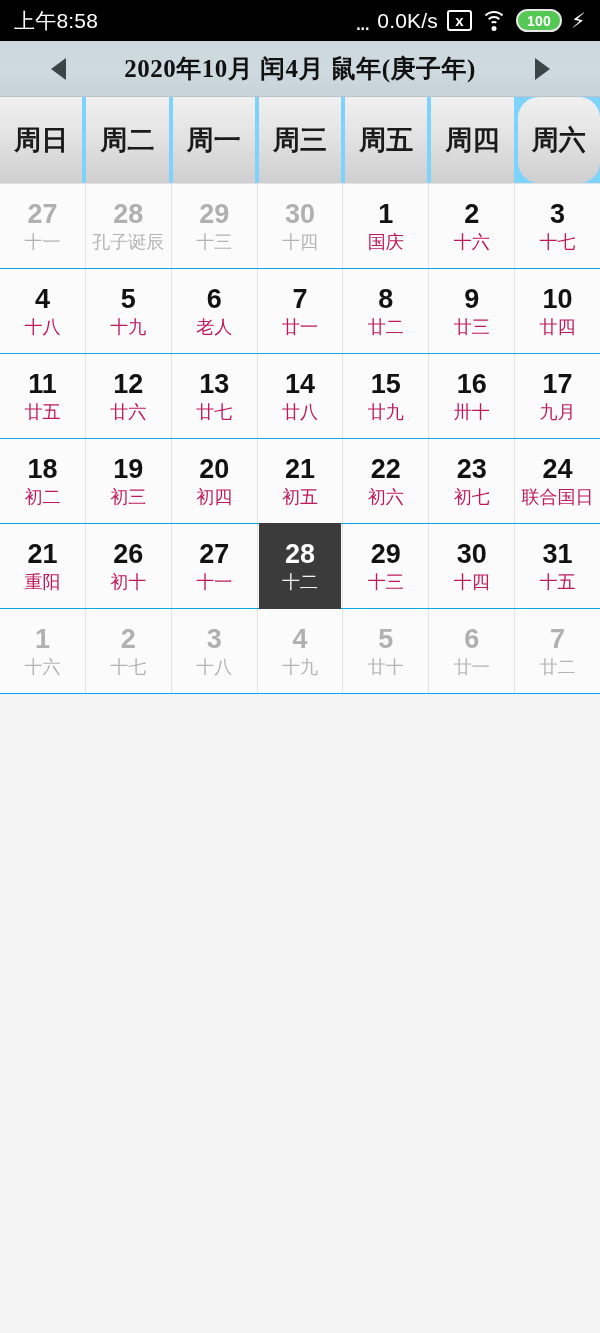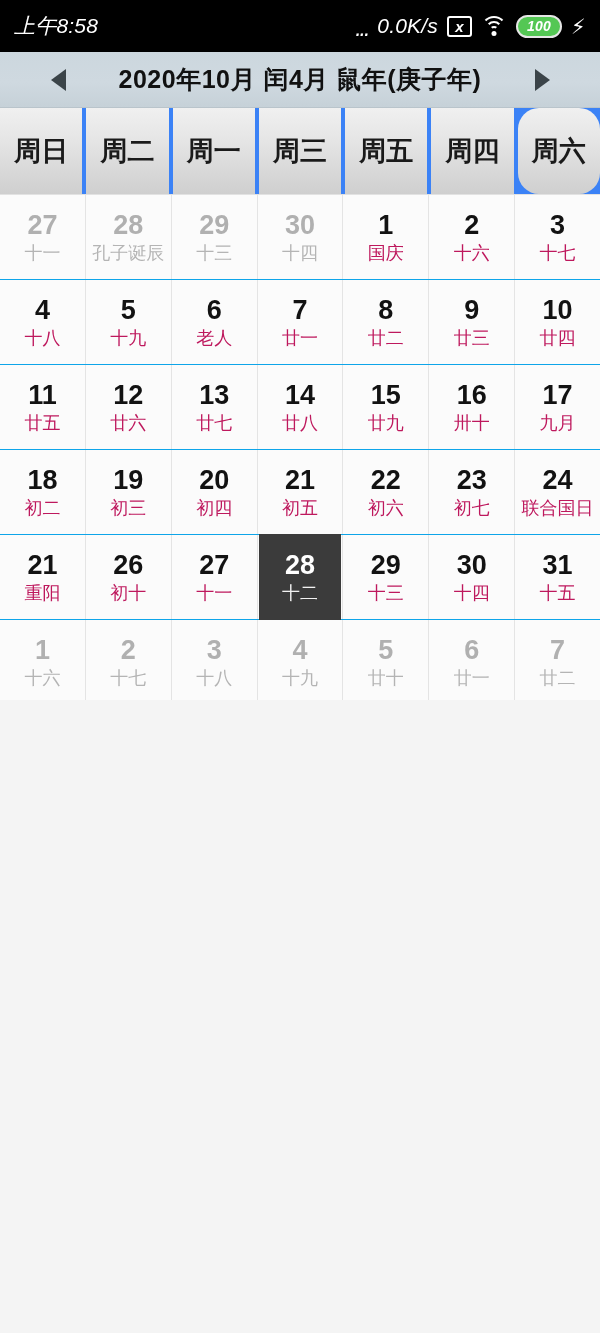--- a/index.html
+++ b/index.html
@@ -6,23 +6,23 @@
   html, body {
     width: 600px; height: 1333px;
     background: #f2f2f2;
     font-family: "Liberation Sans", "DejaVu Sans", sans-serif;
     overflow: hidden;
   }
   .phone { width: 600px; height: 1333px; position: relative; background: #f4f4f4; }
 
   
   .statusbar {
-    height: 52px; background: #000; color: #fff;
+    height: 41px; background: #000; color: #fff;
     display: flex; align-items: center; padding: 0 14px;
-    font-size: 21px; letter-spacing: .2px; font-style: italic;
+    font-size: 21px; letter-spacing: .2px;
   }
   .sb-time { flex: 0 0 auto; font-weight: 400; }
   .sb-right { margin-left: auto; display: flex; align-items: center; gap: 9px; }
   .sb-dots { letter-spacing: -2px; font-size: 23px; line-height: 1; position: relative; top: 2px; }
   .sb-speed { font-size: 21px; }
   .sim-x {
     width: 25px; height: 21px; border: 2px solid #fff; border-radius: 3px;
     display: flex; align-items: center; justify-content: center;
     font-size: 15px; line-height: 1; font-weight: 700;
   }
@@ -51,24 +51,24 @@
   }
   .nav-arrow {
     position: absolute; top: 0; bottom: 0; width: 72px;
     display: flex; align-items: center; justify-content: center; cursor: pointer;
   }
   .nav-arrow.prev { left: 22px; }
   .nav-arrow.next { right: 22px; }
   .tri { width: 0; height: 0; border-top: 11px solid transparent; border-bottom: 11px solid transparent; }
   .tri.left  { border-right: 15px solid #3b4449; }
   .tri.right { border-left: 15px solid #3b4449; }
-  .title-text { font-size: 25px; font-weight: 700; color: #111; letter-spacing: .5px; white-space: nowrap; }
-
-  
-  .weekhead { display: flex; height: 86px; background: #3b82f6; }
+  .title-text { font-size: 25px; font-weight: 700; color: #111; letter-spacing: .5px; white-space: nowrap; font-family: Liberation Serif, serif; }
+
+  
+  .weekhead { display: flex; height: 86px; background: #7dd3fc; }
   .weekhead .wh {
     flex: 1 1 0; margin-right: 4px;
     background: linear-gradient(to bottom, #f0f0f0 0%, #e6e6e6 35%, #cfcfcf 100%);
     display: flex; align-items: center; justify-content: center;
     font-size: 27px; font-weight: 700; color: #1a1a1a;
   }
   .weekhead .wh:last-child { margin-right: 0; border-radius: 21px; }
 
   
   .grid { background: #fbfbfb; border-top: 1px solid #e2e2e2; }

